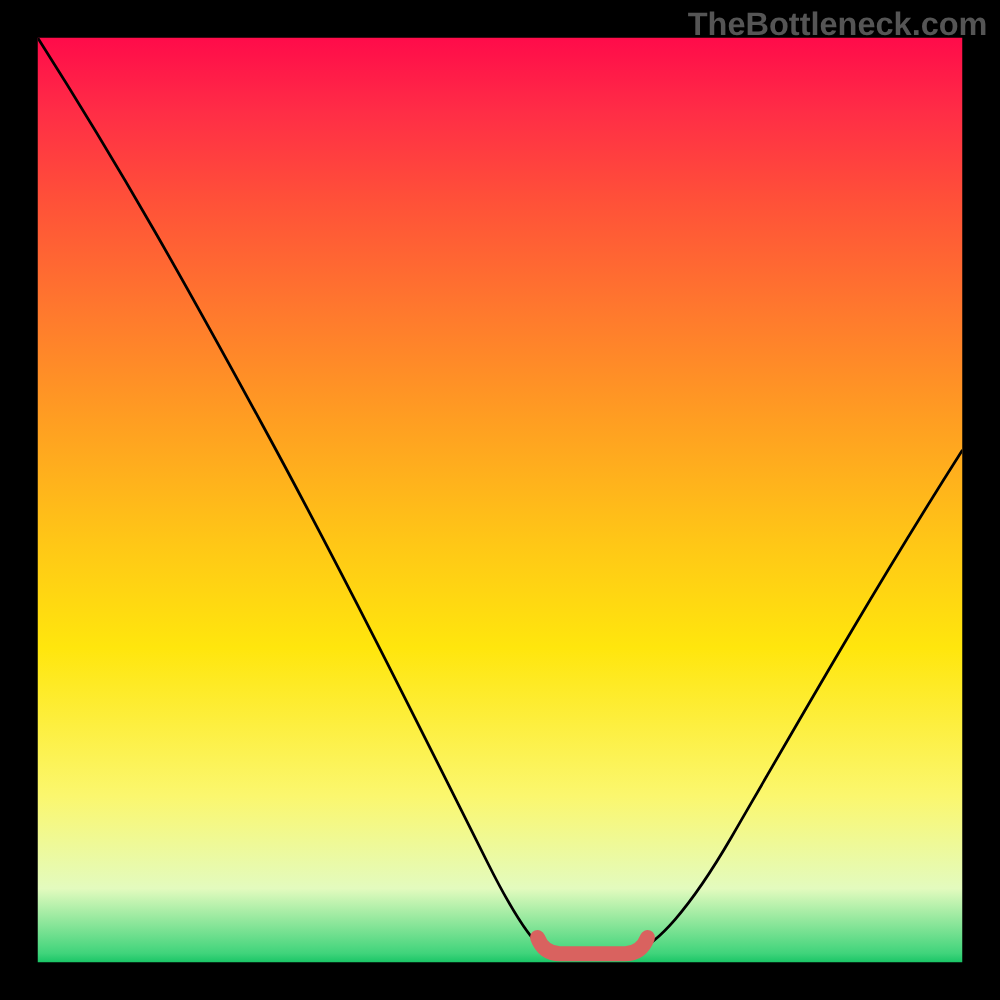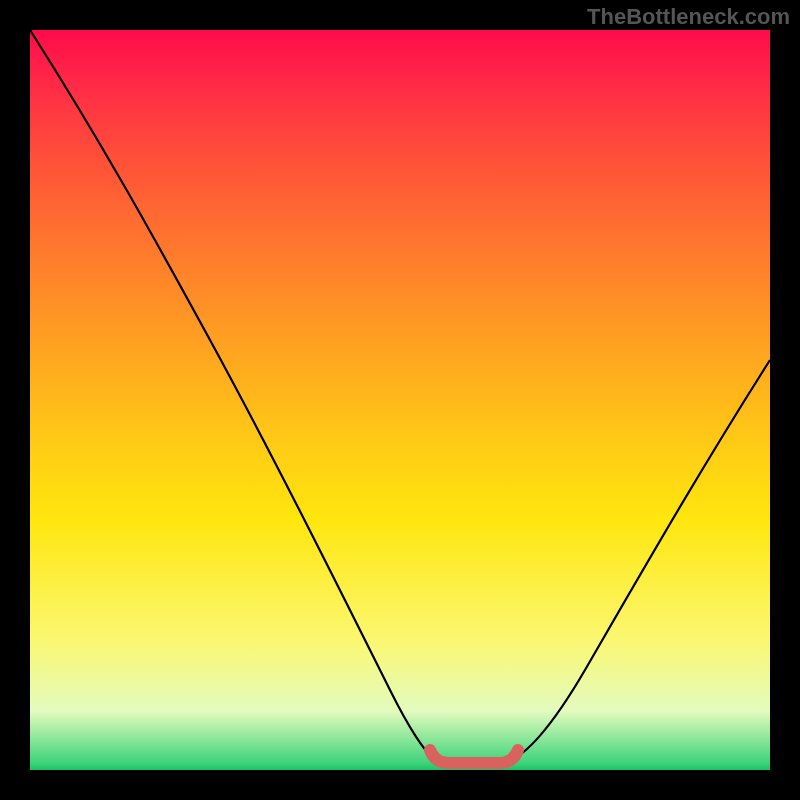--- a/index.html
+++ b/index.html
@@ -9,21 +9,21 @@
     height: 800px;
     background: #000;
     position: relative;
     font-family: Arial, sans-serif;
   }
   .watermark {
     position: absolute;
     top: 4px;
     right: 10px;
     color: #555;
-    font-size: 22px;
+    font-size: 26px;
     font-weight: bold;
     z-index: 10;
     text-align: center;
   }
   .plot-area {
     position: absolute;
     left: 30px;
     top: 30px;
     width: 740px;
     height: 740px;

